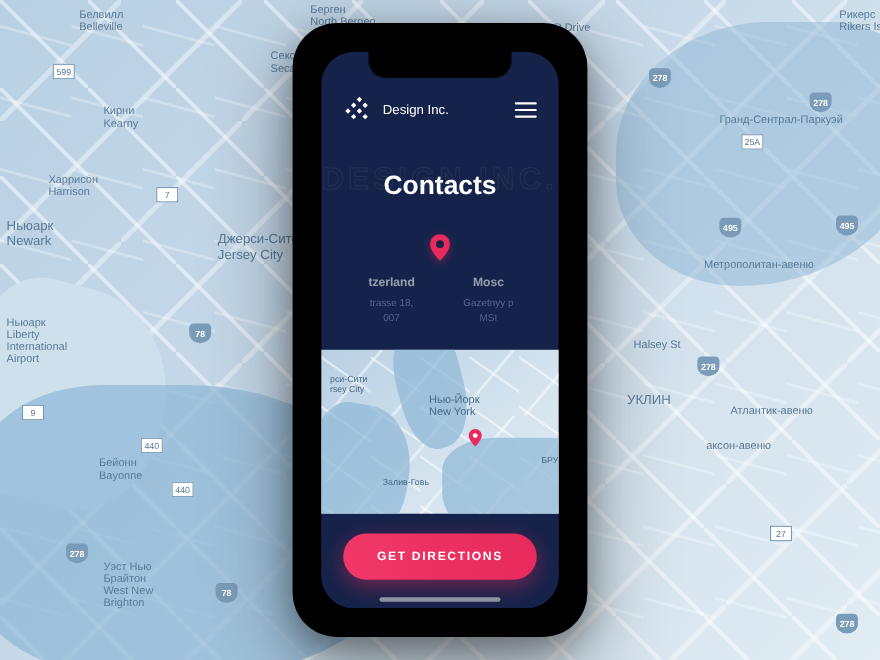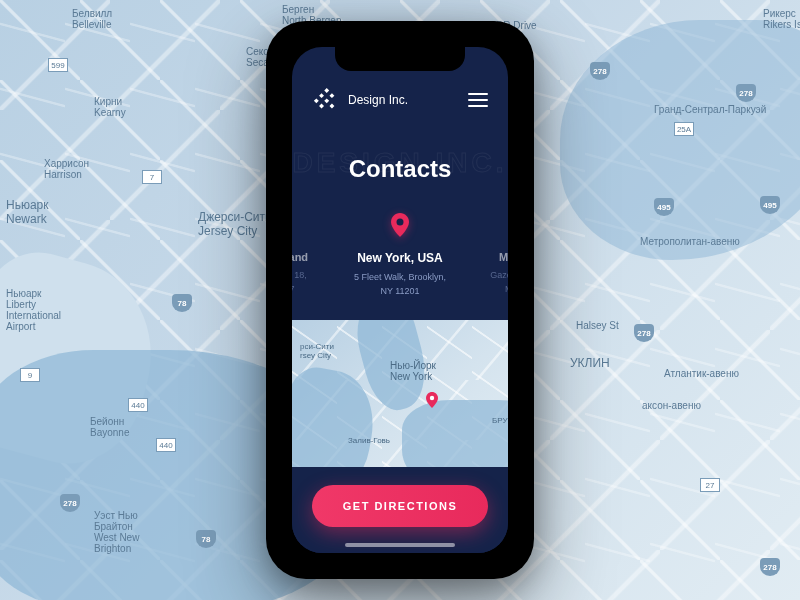--- a/index.html
+++ b/index.html
@@ -166,21 +166,21 @@
       <div class="bg-label" style="left: 94px; top: 510px; white-space: pre;">Уэст Нью
 Брайтон
 West New
 Brighton</div>
       <div class="bg-label" style="left: 750px; top: 8px; white-space: pre; margin-left: 13px;">Рикерс
 Rikers Island</div>
       <div class="bg-label" style="left: 654px; top: 104px; white-space: pre;">Гранд-Сентрал-Паркуэй</div>
       <div class="bg-label" style="left: 640px; top: 236px; white-space: pre;">Метрополитан-авеню</div>
       <div class="bg-label" style="left: 664px; top: 368px; white-space: pre;">Атлантик-авеню</div>
       <div class="bg-label big" style="left: 570px; top: 356px; white-space: pre;">УКЛИН</div>
-      <div class="bg-label" style="left: 576px; top: 320px; white-space: pre;">Halsey St</div>
+      <div class="bg-label" style="left: 576px; top: 308px; white-space: pre;">Halsey St</div>
       <div class="bg-label" style="left: 610px; top: 400px; white-space: pre; margin-left: 32px;">аксон-авеню</div>
       <div class="bg-label" style="left: 490px; top: 20px; white-space: pre;">FDR Drive</div>
       <div class="bg-shield" style="left: 172px; top: 270px;">78</div>
       <div class="bg-shield" style="left: 196px; top: 506px;">78</div>
       <div class="bg-shield" style="left: 60px; top: 470px;">278</div>
       <div class="bg-shield" style="left: 590px; top: 38px;">278</div>
       <div class="bg-shield" style="left: 634px; top: 300px;">278</div>
       <div class="bg-shield" style="left: 736px; top: 60px;">278</div>
       <div class="bg-shield" style="left: 760px; top: 534px;">278</div>
       <div class="bg-shield" style="left: 654px; top: 174px;">495</div>
@@ -233,27 +233,20 @@
       </div>
 
       <div class="locations">
         <div class="loc side">
           <div class="loc-name">tzerland</div>
           <div class="loc-addr">
             <div>trasse 18,</div>
             <div>007</div>
           </div>
         </div>
-        <div class="loc center">
-          <div class="loc-name">New York, USA</div>
-          <div class="loc-addr">
-            <div>5 Fleet Walk, Brooklyn,</div>
-            <div>NY 11201</div>
-          </div>
-        </div>
         <div class="loc side">
           <div class="loc-name">Mosc</div>
           <div class="loc-addr">
             <div>Gazetnyy p</div>
             <div>MSI</div>
           </div>
         </div>
       </div>
 
       <div class="mini-map">

